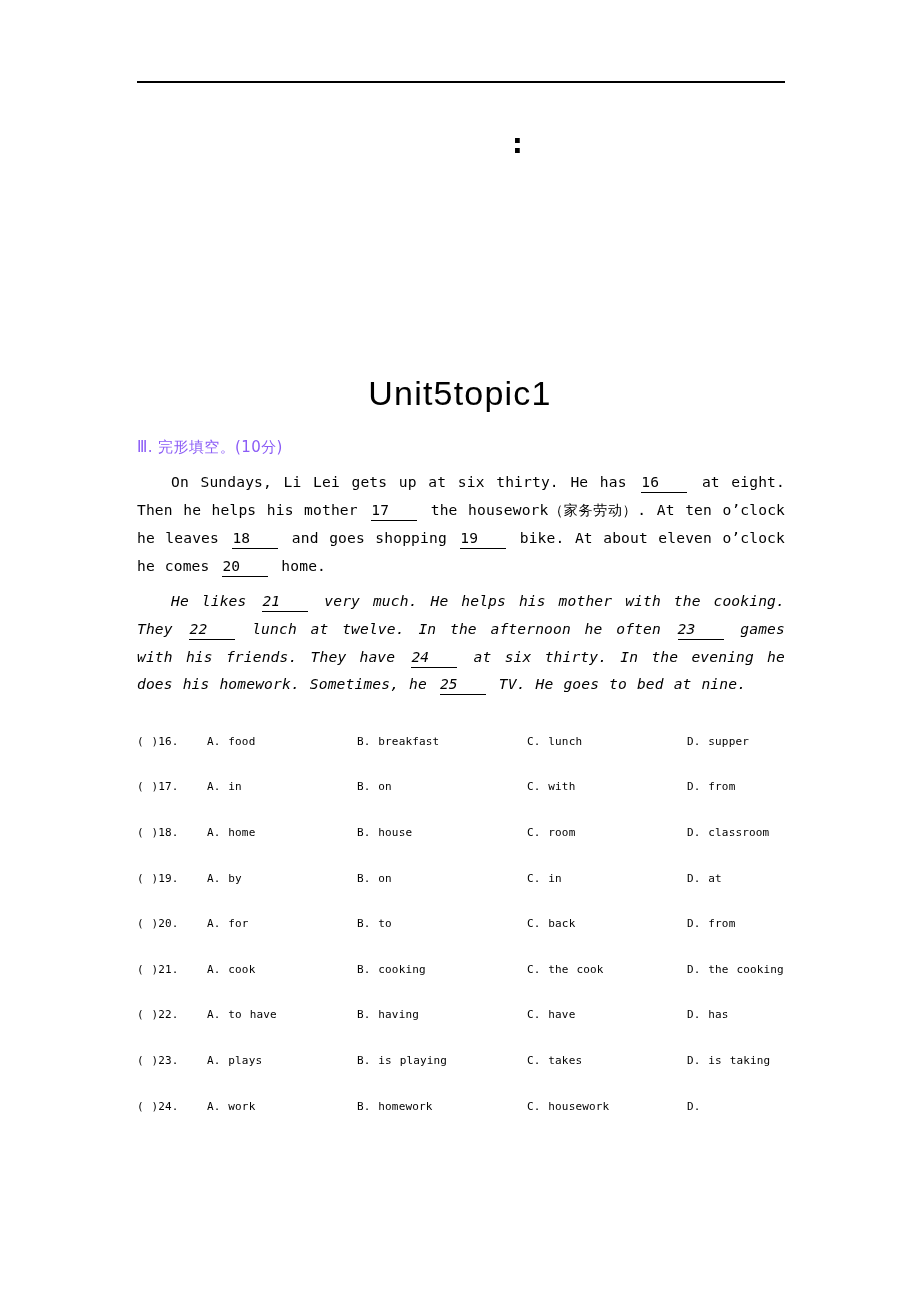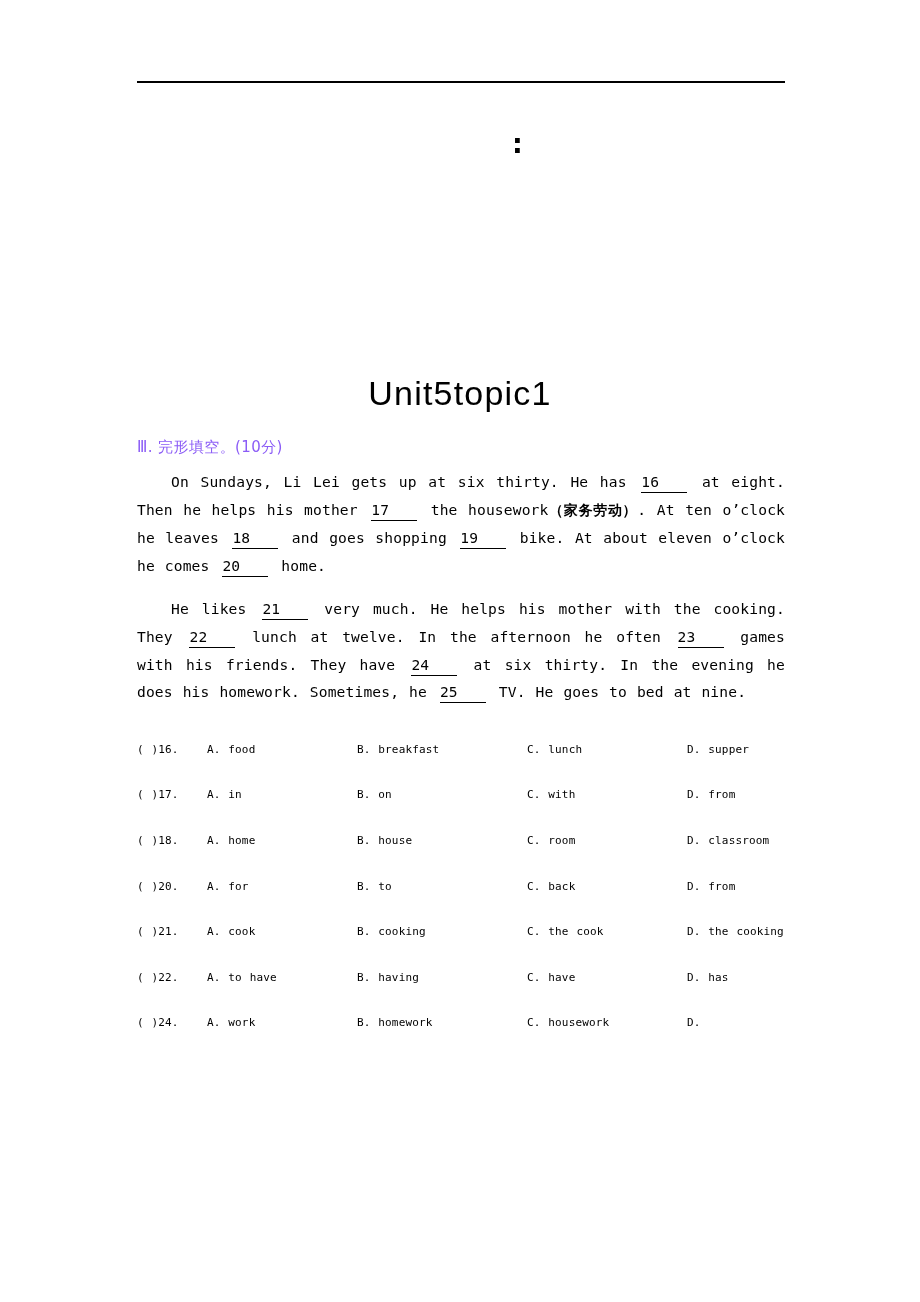--- a/index.html
+++ b/index.html
@@ -84,42 +84,42 @@
     font-size: 14.6px;
     line-height: 27.6px;
     text-align: justify;
     text-justify: inter-word;
     letter-spacing: 0.15px;
     margin: 0;
     color: #000;
     word-spacing: 1px;
   }
   .passage + .passage {
-    margin-top: 16px;
+    margin-top: 8px;
+    font-style: italic;
   }
   .passage .indent {
     display: inline-block;
     width: 34px;
   }
 
   
   .blank {
     display: inline-block;
     min-width: 46px;
     text-align: left;
     border-bottom: 1.6px solid #000;
     line-height: 20px;
     margin: 0 3px;
     text-decoration: none;
   }
 
   .cn {
     font-family: "DejaVu Sans", "Liberation Sans", sans-serif;
     font-size: 14px;
-    font-weight: bold;
   }
 
   
   .questions {
     margin-top: 30px;
   }
   .question {
     font-size: 11px;
     line-height: 27.6px;
     letter-spacing: 0.15px;
@@ -158,21 +158,23 @@
 
     <div id="passage-host">
         <p class="passage"><span class="indent"></span><span>On Sundays, Li Lei gets up at six thirty. He has </span><span class="blank">16</span><span> at eight. Then he helps his mother </span><span class="blank">17</span><span> the housework</span><span class="cn">（家务劳动）</span><span>. At ten o’clock he leaves </span><span class="blank">18</span><span> and goes shopping </span><span class="blank">19</span><span> bike. At about eleven o’clock he comes </span><span class="blank">20</span><span> home.</span></p>
         <p class="passage"><span class="indent"></span><span>He likes </span><span class="blank">21</span><span> very much. He helps his mother with the cooking. They </span><span class="blank">22</span><span> lunch at twelve. In the afternoon he often </span><span class="blank">23</span><span> games with his friends. They have </span><span class="blank">24</span><span> at six thirty. In the evening he does his homework. Sometimes, he </span><span class="blank">25</span><span> TV. He goes to bed at nine.</span></p>
       </div>
 
     <div class="questions" id="questions-host">
         <p class="question"><span class="q-tag">(  )16.</span><span class="opt opt-a"><span>A.</span><span> food</span></span><span class="opt opt-b"><span>B.</span><span> breakfast</span></span><span class="opt opt-c"><span>C.</span><span> lunch</span></span><span class="opt opt-d"><span>D.</span><span> supper</span></span></p>
         <p class="question"><span class="q-tag">(  )17.</span><span class="opt opt-a"><span>A.</span><span> in</span></span><span class="opt opt-b"><span>B.</span><span> on</span></span><span class="opt opt-c"><span>C.</span><span> with</span></span><span class="opt opt-d"><span>D.</span><span> from</span></span></p>
         <p class="question"><span class="q-tag">(  )18.</span><span class="opt opt-a"><span>A.</span><span> home</span></span><span class="opt opt-b"><span>B.</span><span> house</span></span><span class="opt opt-c"><span>C.</span><span> room</span></span><span class="opt opt-d"><span>D.</span><span> classroom</span></span></p>
+        <p class="question"><span class="q-tag">(  )19.</span><span class="opt opt-a"><span>A.</span><span> by</span></span><span class="opt opt-b"><span>B.</span><span> on</span></span><span class="opt opt-c"><span>C.</span><span> in</span></span><span class="opt opt-d"><span>D.</span><span> at</span></span></p>
         <p class="question"><span class="q-tag">(  )20.</span><span class="opt opt-a"><span>A.</span><span> for</span></span><span class="opt opt-b"><span>B.</span><span> to</span></span><span class="opt opt-c"><span>C.</span><span> back</span></span><span class="opt opt-d"><span>D.</span><span> from</span></span></p>
         <p class="question"><span class="q-tag">(  )21.</span><span class="opt opt-a"><span>A.</span><span> cook</span></span><span class="opt opt-b"><span>B.</span><span> cooking</span></span><span class="opt opt-c"><span>C.</span><span> the cook</span></span><span class="opt opt-d"><span>D.</span><span> the cooking</span></span></p>
         <p class="question"><span class="q-tag">(  )22.</span><span class="opt opt-a"><span>A.</span><span> to have</span></span><span class="opt opt-b"><span>B.</span><span> having</span></span><span class="opt opt-c"><span>C.</span><span> have</span></span><span class="opt opt-d"><span>D.</span><span> has</span></span></p>
+        <p class="question"><span class="q-tag">(  )23.</span><span class="opt opt-a"><span>A.</span><span> plays</span></span><span class="opt opt-b"><span>B.</span><span> is playing</span></span><span class="opt opt-c"><span>C.</span><span> takes</span></span><span class="opt opt-d"><span>D.</span><span> is taking</span></span></p>
         <p class="question"><span class="q-tag">(  )24.</span><span class="opt opt-a"><span>A.</span><span> work</span></span><span class="opt opt-b"><span>B.</span><span> homework</span></span><span class="opt opt-c"><span>C.</span><span> housework</span></span><span class="opt opt-d"><span>D.</span><span></span></span></p>
       </div>
 
   </div>
 
 </div>
 
 </body></html>

